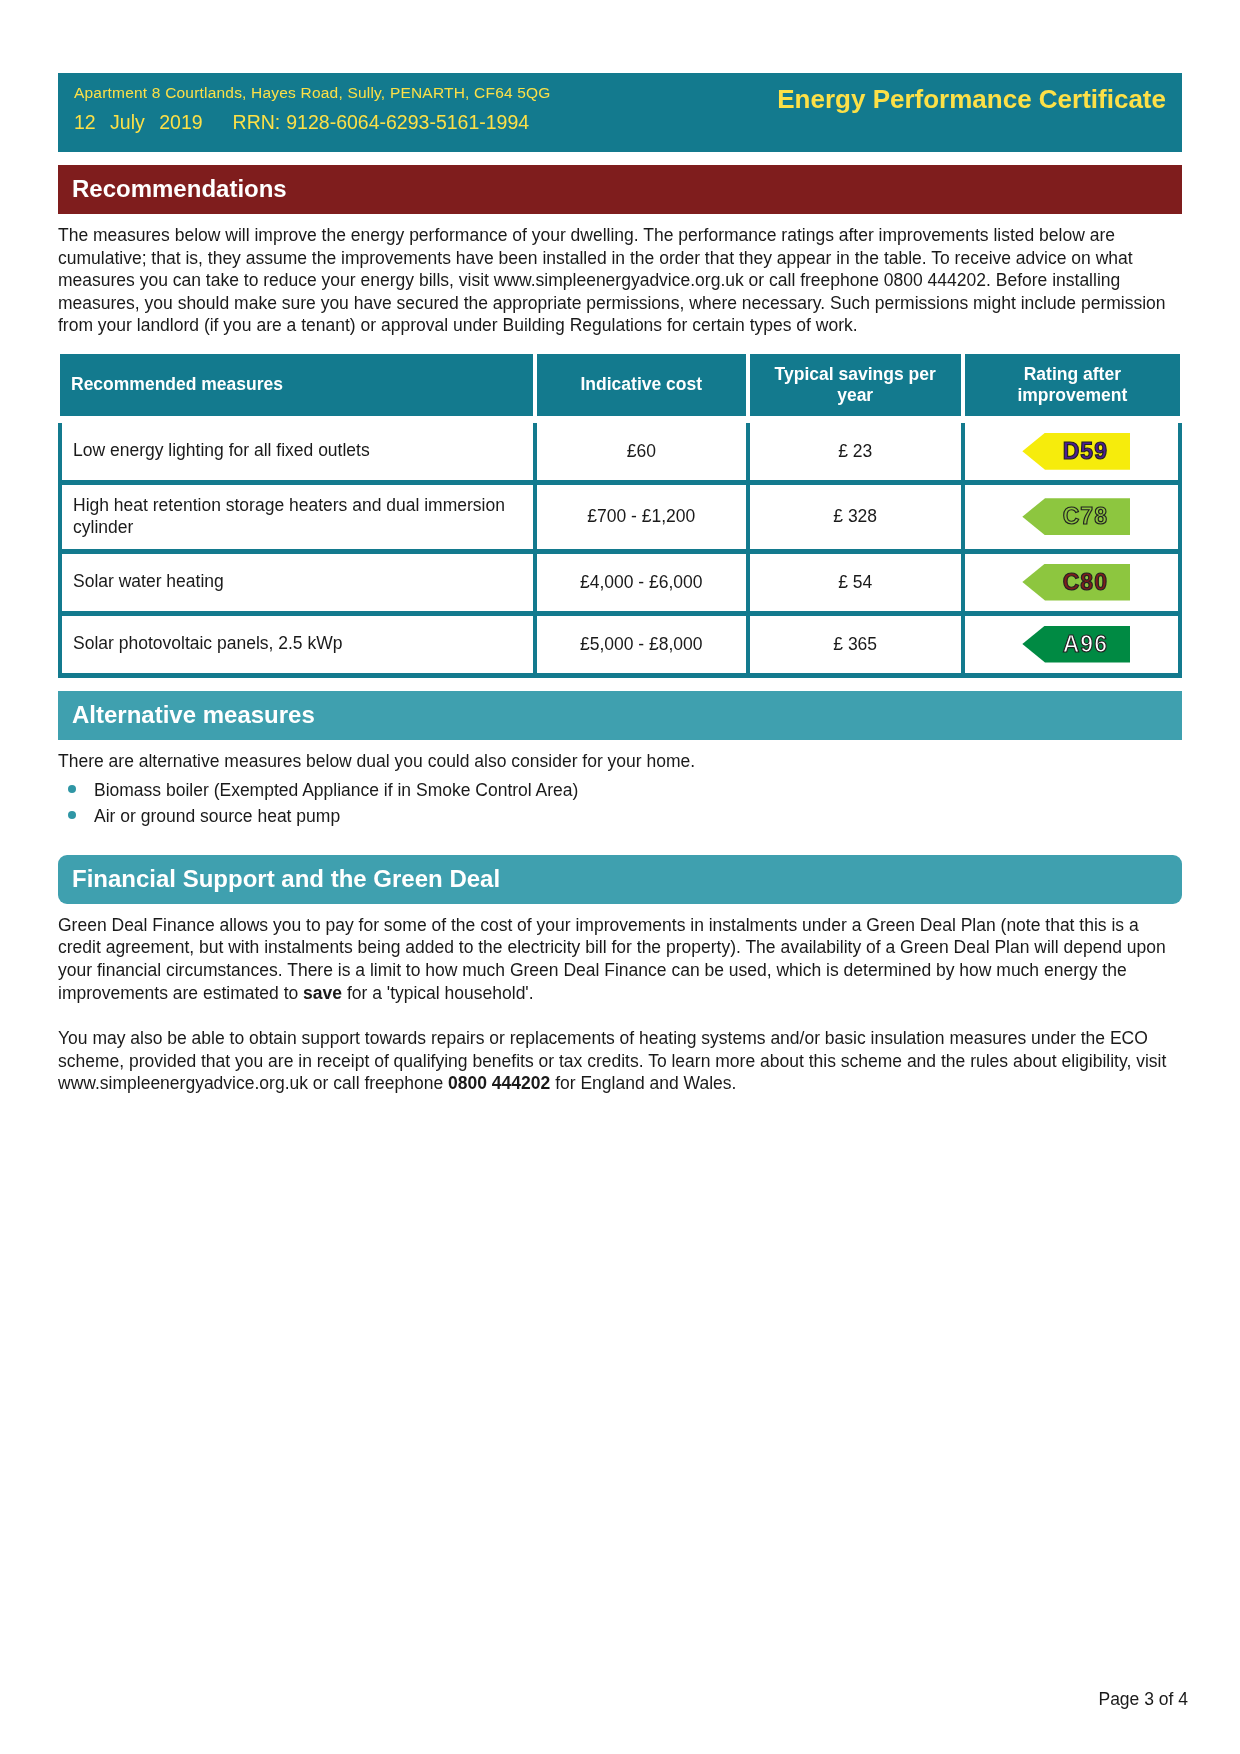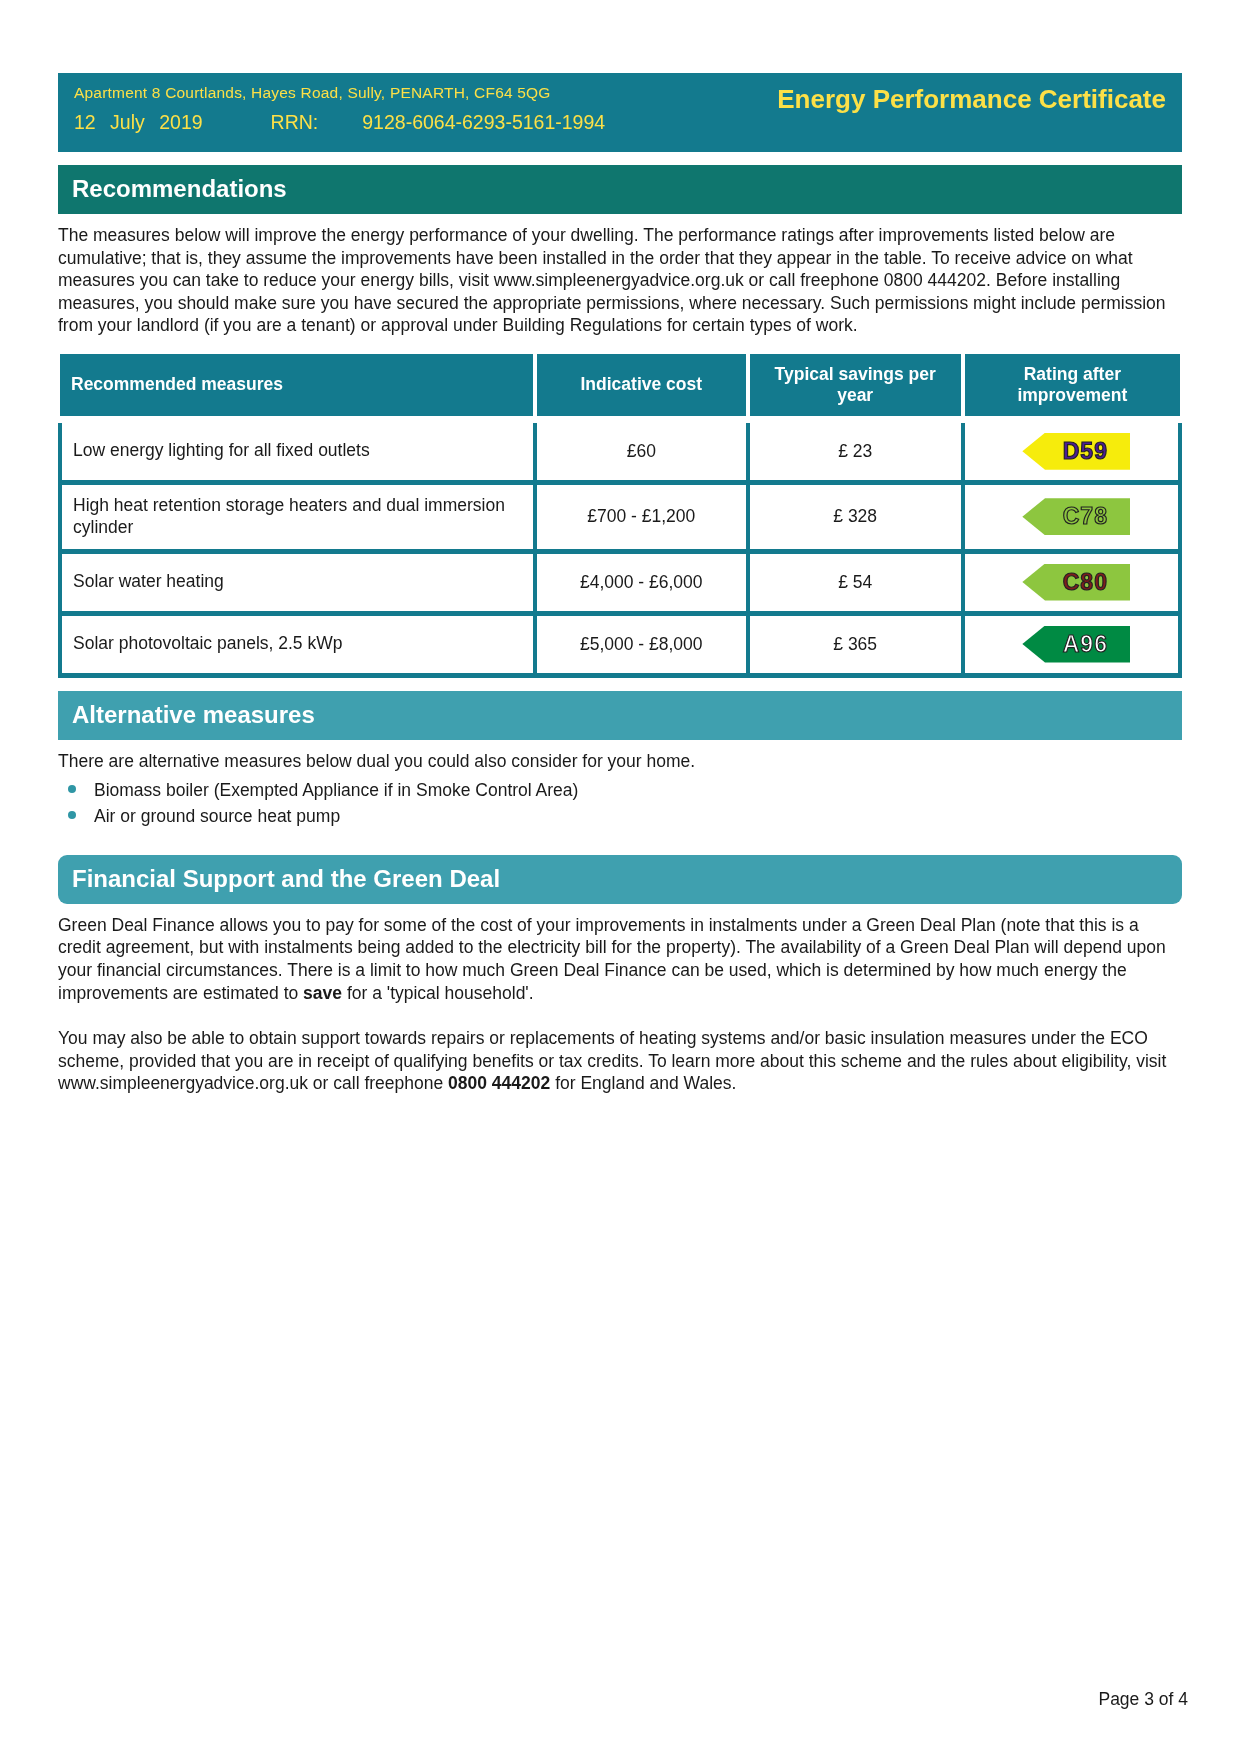--- a/index.html
+++ b/index.html
@@ -14,21 +14,21 @@
 
   
   .header-bar {
     color: #fde047;
     padding: 11px 16px 16px 16px;
     display: flex; justify-content: space-between; 
     min-height: 79px;
   }
   .header-left { display: flex; flex-direction: column; gap: 9px; }
   .addr { font-size: 15.5px; letter-spacing: 0.2px; }
-  .ref-line { font-size: 19.5px; display: flex; align-items: baseline; gap: 38px; }
+  .ref-line { font-size: 19.5px; display: flex; align-items: baseline; }
   .ref-date { word-spacing: 9px; }
   .ref-label { margin-left: 30px; margin-right: 6px; }
   .epc-title { font-size: 26px; font-weight: bold; padding-bottom: 1px; }
 
   
   .section-bar {
     color: #fff; font-size: 24px; font-weight: bold;
     padding: 10px 14px 11px 14px;
     margin-top: 13px;
   }
@@ -107,21 +107,21 @@
       <div class="addr">Apartment 8 Courtlands, Hayes Road, Sully, PENARTH, CF64 5QG</div>
       <div class="ref-line">
         <span class="ref-date">12 July 2019</span>
         <span class="ref-label">RRN:</span>
         <span>9128-6064-6293-5161-1994</span>
       </div>
     </div>
     <div class="epc-title">Energy Performance Certificate</div>
   </div>
 
-  <div class="section-bar" style="background: #0f766e;">Recommendations</div>
+  <div class="section-bar" style="background: #7f1d1d;">Recommendations</div>
   <p class="para">The measures below will improve the energy performance of your dwelling. The performance ratings after improvements listed below are cumulative; that is, they assume the improvements have been installed in the order that they appear in the table. To receive advice on what measures you can take to reduce your energy bills, visit www.simpleenergyadvice.org.uk or call freephone 0800 444202. Before installing measures, you should make sure you have secured the appropriate permissions, where necessary. Such permissions might include permission from your landlord (if you are a tenant) or approval under Building Regulations for certain types of work.</p>
 
   <table class="rec">
     <colgroup>
         <col class="c1">
         <col class="c2">
         <col class="c3">
         <col class="c4">
       </colgroup>
     <thead>

